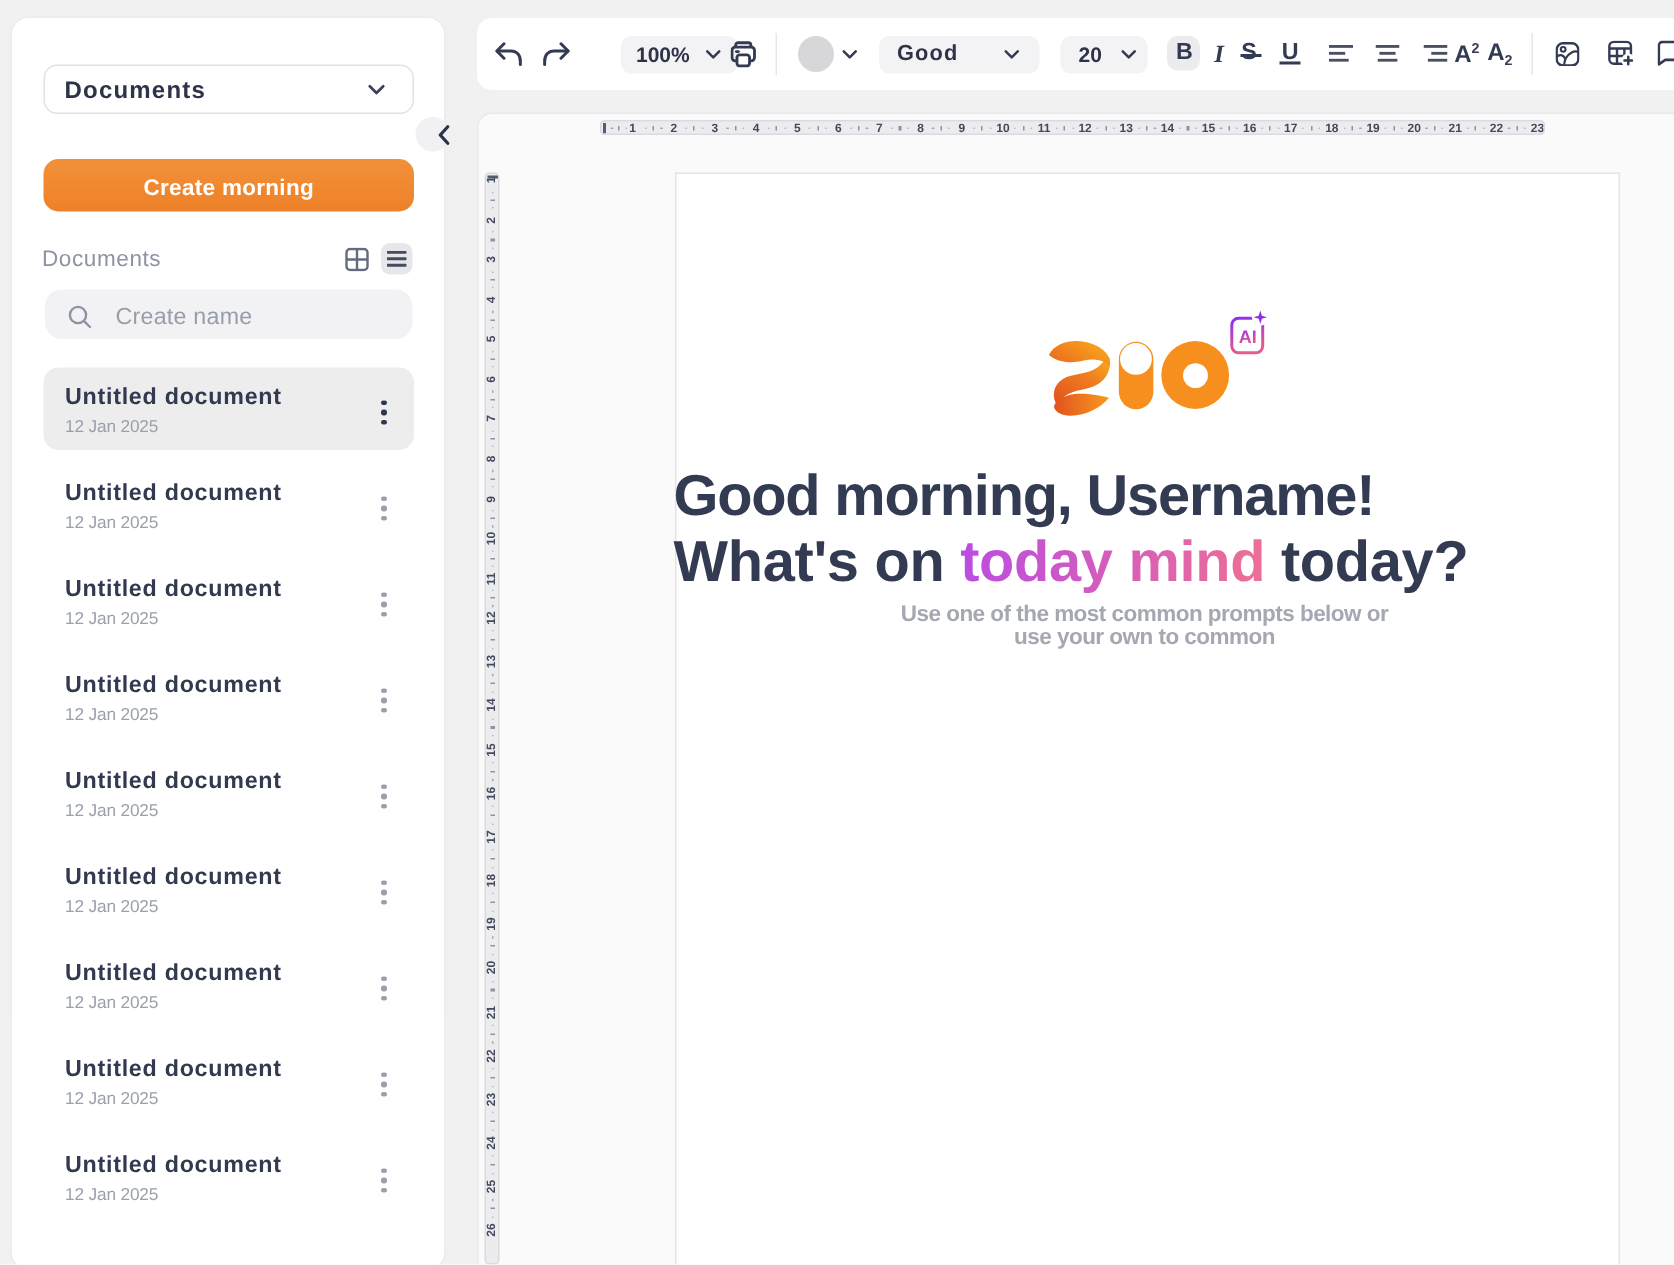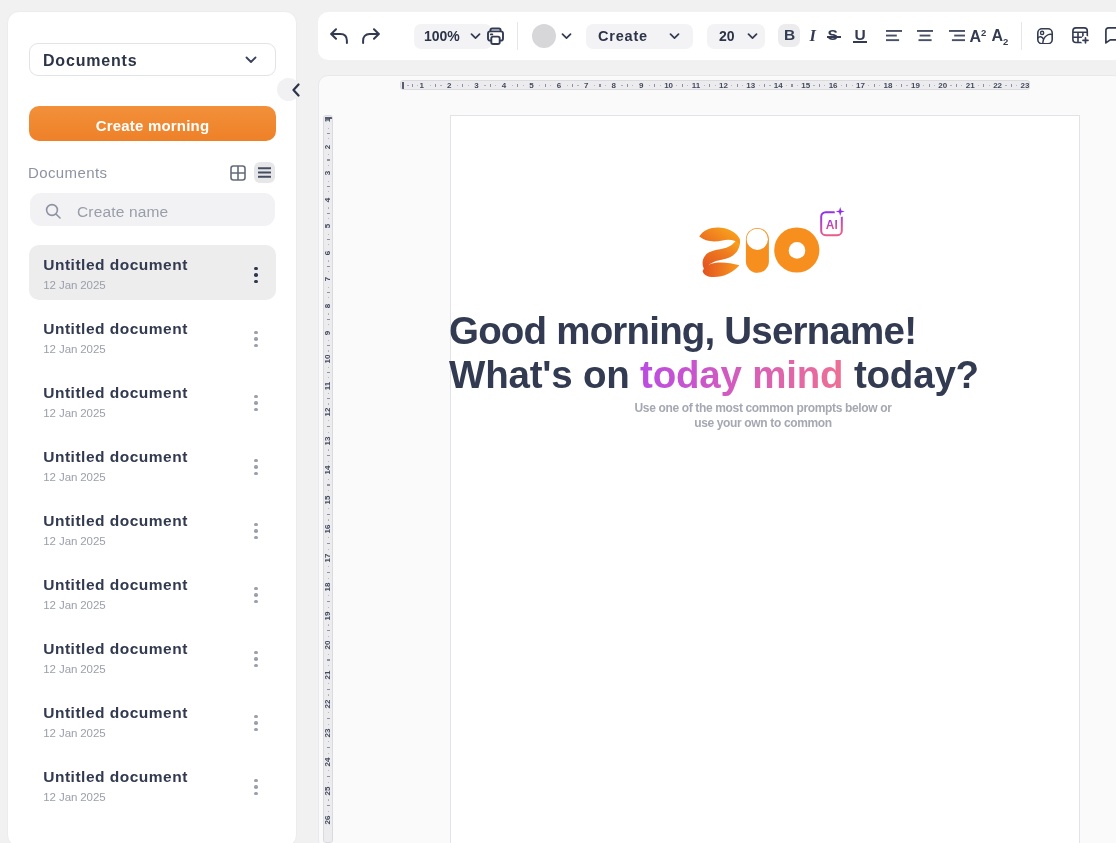--- a/index.html
+++ b/index.html
@@ -30,21 +30,21 @@
 .page { left:450px; top:115px; width:630px; height:728px; background:#fff; border:1px solid #e3e3e7; border-bottom:none; }
 .hruler { left:400px; top:80px; width:630px; height:10px; background:#ececee; border:1px solid #dbdbdf; border-radius:3px; overflow:hidden; }
 .vruler { left:323px; top:115px; width:10px; height:728px; background:#ececee; border:1px solid #dbdbdf; border-radius:3px; overflow:hidden; }
 .rnum { position:absolute; font-size:8px; font-weight:bold; color:#434a5e; }
 .htick { position:absolute; width:1.2px; height:3.6px; background:#8d92a2; top:2.7px; }
 .hdot { position:absolute; width:1.3px; height:1.3px; border-radius:50%; background:#a3a8b5; top:3.9px; }
 .vtick { position:absolute; height:1.2px; width:3.6px; background:#8d92a2; left:2.7px; }
 .vdot { position:absolute; height:1.3px; width:1.3px; border-radius:50%; background:#a3a8b5; left:3.9px; }
 
 .h1 { left:449px; width:628px; text-align:left; font-weight:bold; color:#333b52; font-size:38.5px; }
-.sub { left:449px; width:628px; text-align:center; font-weight:bold; color:#a5a8b2; font-size:12px; letter-spacing:-0.35px; }
+.sub { left:449px; width:628px; text-align:center; font-weight:bold; color:#a5a8b2; font-size:15px; letter-spacing:-0.35px; }
 .grad { background:linear-gradient(90deg,#bb4ce2,#ee6f94); -webkit-background-clip:text; background-clip:text; color:transparent; }
 .collapse-circ { left:277px; top:78px; width:23px; height:23px; border-radius:50%; background:#f1f1f3; }
 svg.ic { display:block; }
 </style></head><body>
 
 <div class="abs sidebar"></div>
 <div class="abs collapse-circ"></div>
 <svg class="abs" style="left:291px;top:83px" width="10" height="14" viewBox="0 0 10 14">
     <path d="M7.5 1.5 L2.5 7 L7.5 12.5" fill="none" stroke="#2b3349" stroke-width="2.2" stroke-linecap="round" stroke-linejoin="round"></path>
   </svg>
@@ -172,21 +172,21 @@
     <rect x="1" y="4.4" width="15" height="9.2" rx="2.2" fill="none" stroke="#333b52" stroke-width="1.9"></rect>
     <rect x="4.3" y="9.6" width="8.4" height="7.4" rx="1.8" fill="#fff" stroke="#333b52" stroke-width="1.9"></rect>
     <path d="M3.9 7.4 h1.4" stroke="#333b52" stroke-width="1.9" stroke-linecap="round"></path>
   </svg>
 <div class="abs tsep" style="left:517px"></div>
 <div class="abs" style="left:532px;top:24px;width:24px;height:24px;border-radius:50%;background:#d7d7da;"></div>
 <svg class="abs" style="left:561px;top:33px" width="11" height="7" viewBox="0 0 11 7">
     <path d="M1.5 1.2 L5.5 5.2 L9.5 1.2" fill="none" stroke="#333b52" stroke-width="1.7" stroke-linecap="round" stroke-linejoin="round"></path>
   </svg>
 <div class="abs chip" style="left:586px;width:107px;">
-    <span class="abs" style="left:12px;top:4.5px;font-size:14.5px;letter-spacing:.8px;">Create</span>
+    <span class="abs" style="left:12px;top:4.5px;font-size:14.5px;letter-spacing:.8px;">Good</span>
     <svg class="abs" style="left:83px;top:9px" width="11" height="7" viewBox="0 0 11 7">
       <path d="M1.5 1.2 L5.5 5.2 L9.5 1.2" fill="none" stroke="#333b52" stroke-width="1.7" stroke-linecap="round" stroke-linejoin="round"></path>
     </svg>
   </div>
 <div class="abs chip" style="left:707px;width:58px;">
     <span class="abs" style="left:12px;top:4.5px">20</span>
     <svg class="abs" style="left:40px;top:9px" width="11" height="7" viewBox="0 0 11 7">
       <path d="M1.5 1.2 L5.5 5.2 L9.5 1.2" fill="none" stroke="#333b52" stroke-width="1.7" stroke-linecap="round" stroke-linejoin="round"></path>
     </svg>
   </div>

